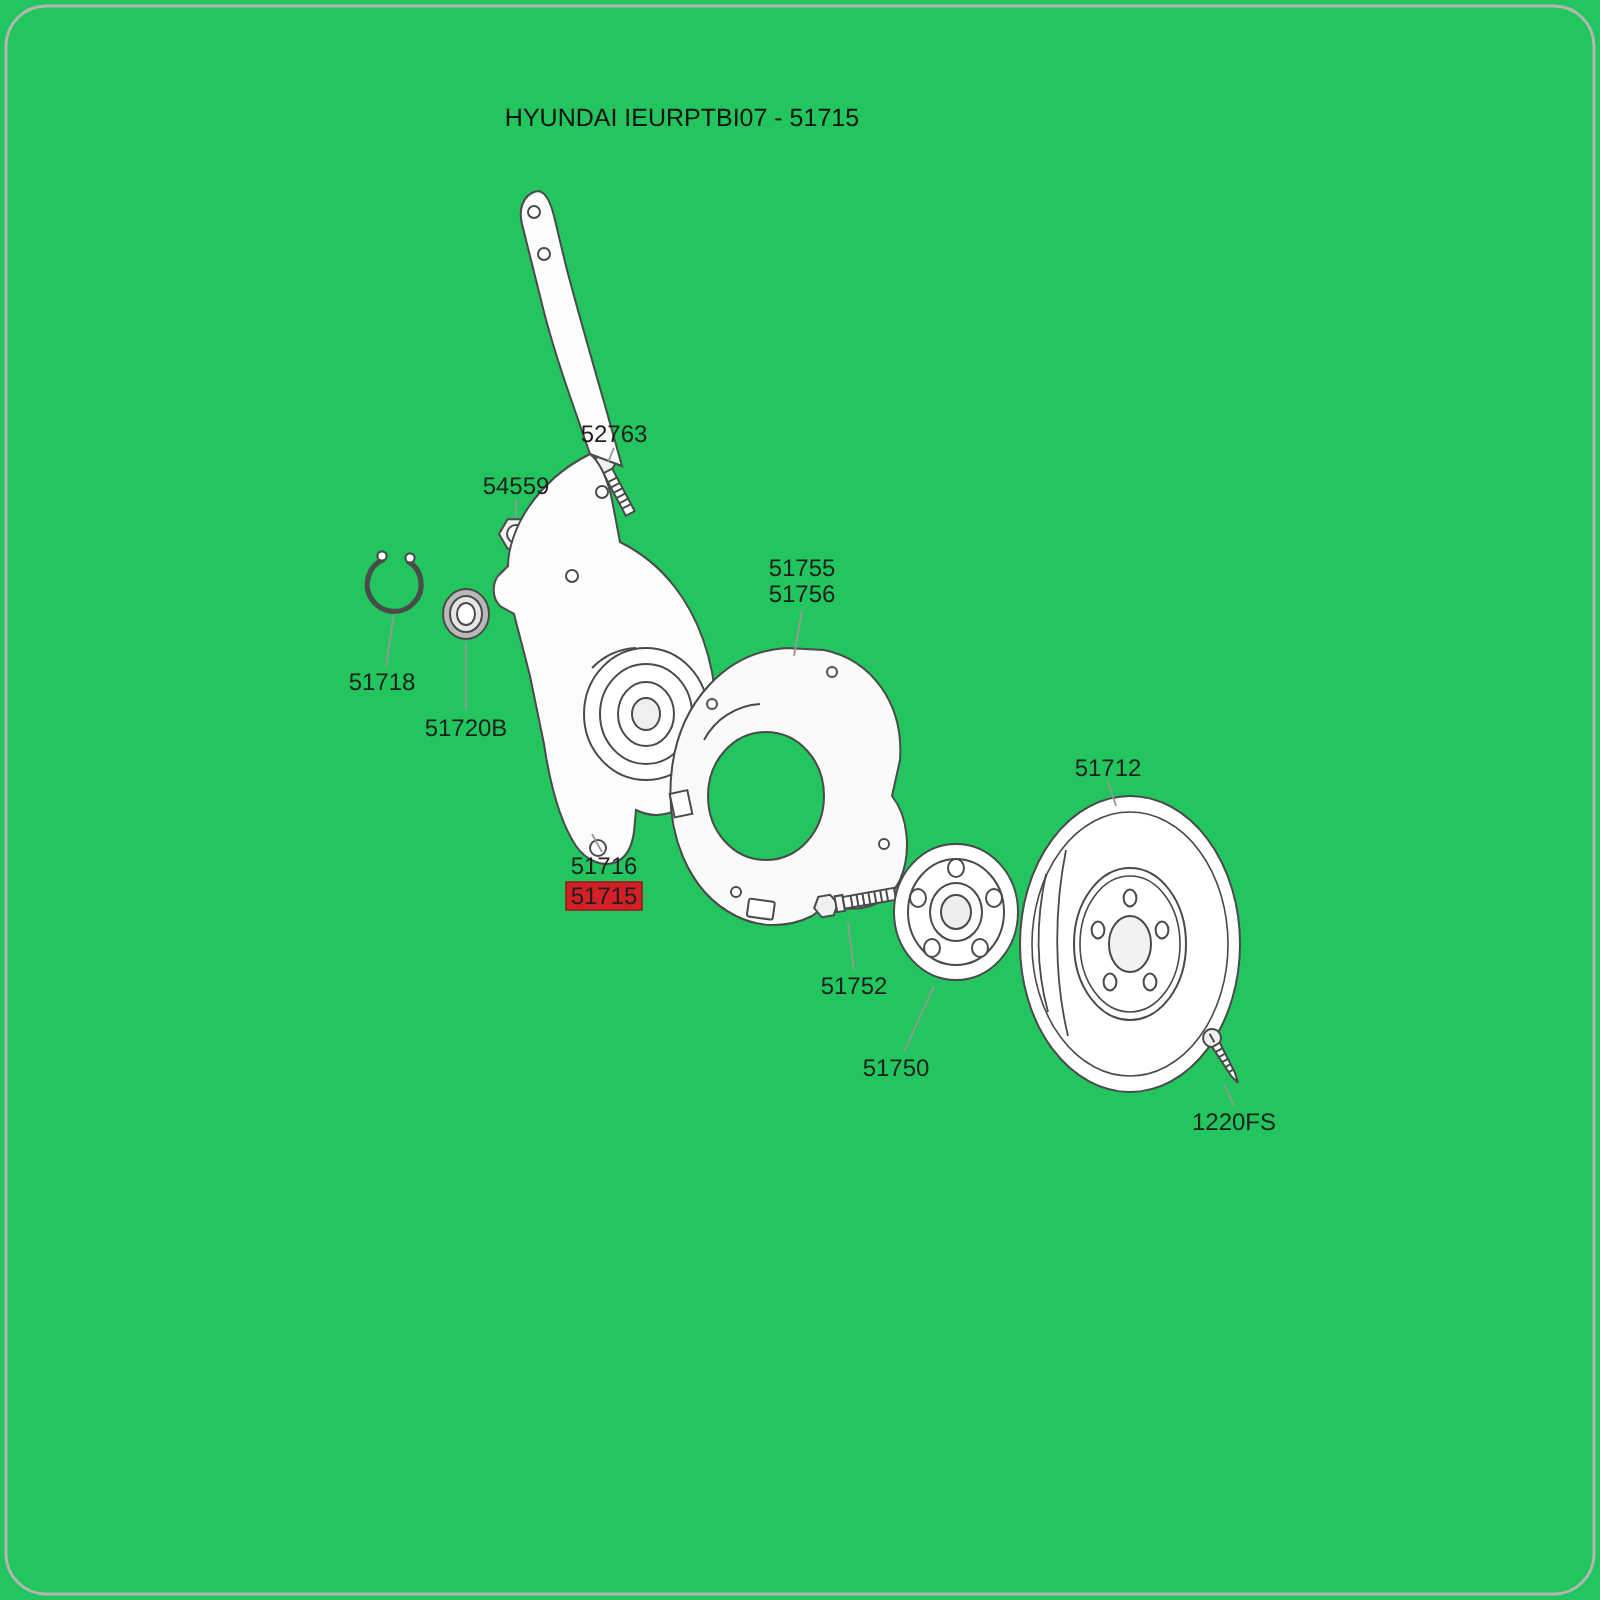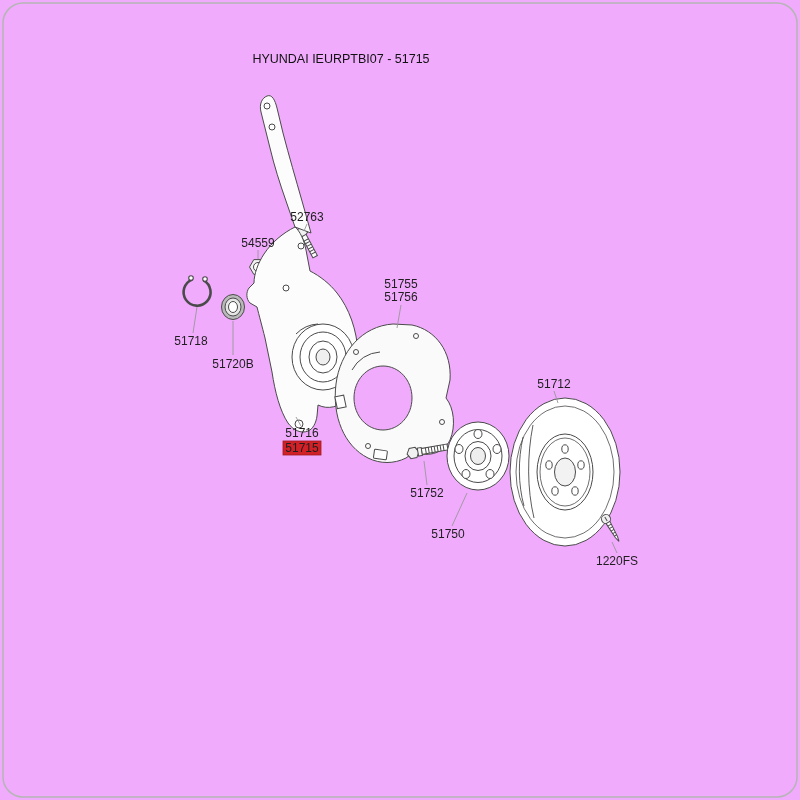--- a/index.html
+++ b/index.html
@@ -1,16 +1,16 @@
 <!DOCTYPE html>
 <html><head>
 <meta charset="utf-8">
 <style>
   html, body { margin: 0; padding: 0; background: #ffffff; }
-  .stage { width: 800px; height: 800px; position: relative; background: #f0abfc; overflow: hidden; }
+  .stage { width: 800px; height: 800px; position: relative; background: #22c55e; overflow: hidden; }
   svg { display: block; }
   text { font-family: "Liberation Sans", sans-serif; font-size: 12px; fill: #1e1e1e; }
   .title-text { font-size: 12.5px; fill: #111; }
   .part-label { cursor: pointer; }
   .hl-label { font-size: 12px; }
 </style>
 </head>
 <body>
 
 <div class="stage">

